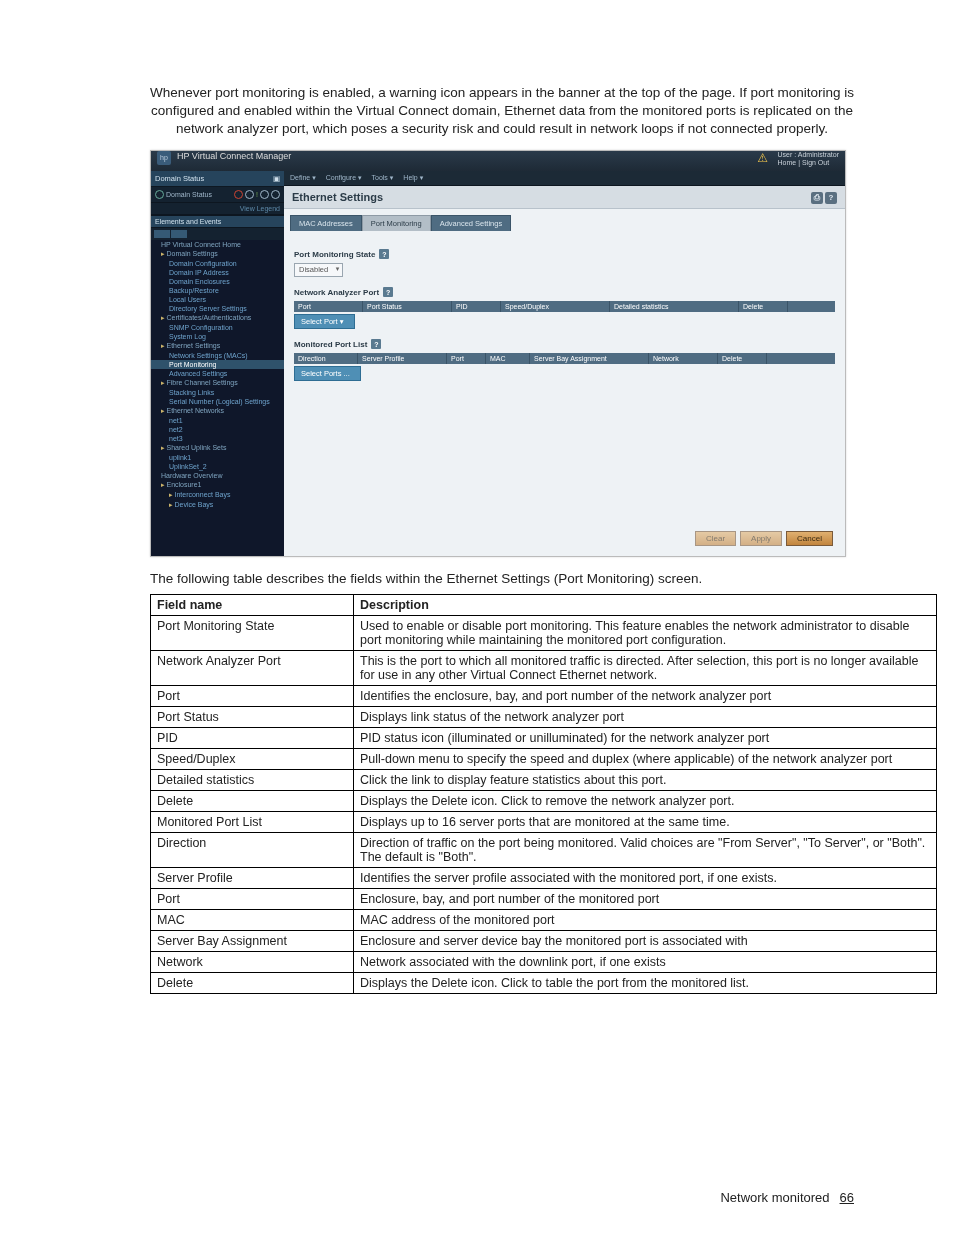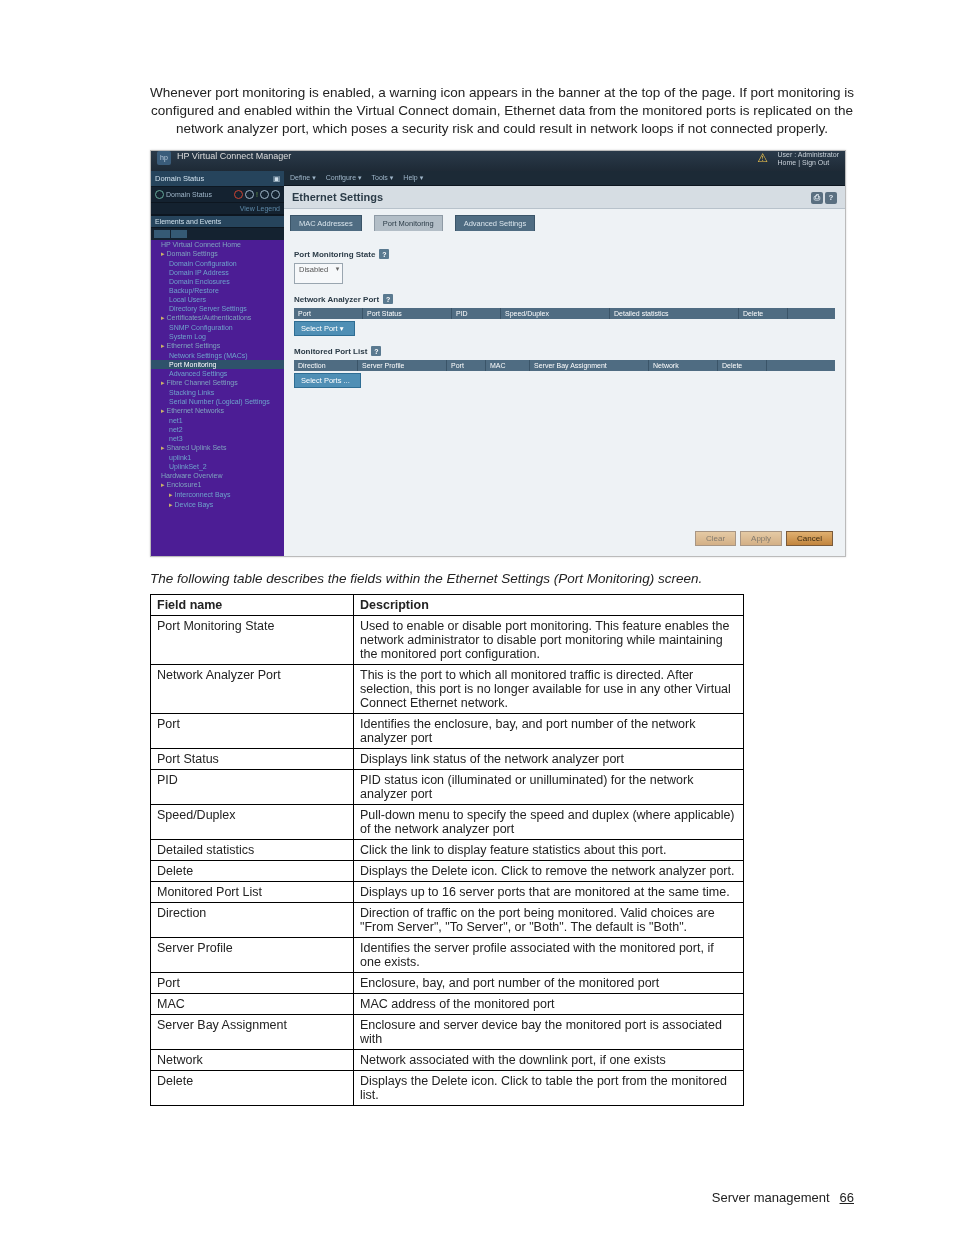--- a/index.html
+++ b/index.html
@@ -63,21 +63,21 @@
     font-size: 7px; line-height: 8px; color: #c8d0d8;
   }
   .shot-body {
     position: absolute;
     top: 20px; left: 0; right: 0; bottom: 0;
     display: flex;
   }
   
   .side {
     width: 133px;
-    background: #4c1d95;
+    background: #0f172a;
     color: #9fb6c9;
     font-size: 7px;
     display: flex;
     flex-direction: column;
     overflow: auto;
   }
   .side .ds-head {
     background: #26445c;
     color: #d0e0ec;
     padding: 3px 4px;
@@ -135,39 +135,39 @@
     border-bottom:1px solid #b8c2cb;
     display:flex; align-items:center; justify-content:space-between;
     padding:0 8px;
     font-size: 11px; font-weight: bold; color:#2b3b47;
   }
   .titlebar .corner-icons span {
     display:inline-block; width:12px;height:12px; background:#5a6f80; margin-left:2px; border-radius:2px;
     color:#dfe8ef; font-size:8px; text-align:center; line-height:12px;
   }
   .tabstrip {
-    display:flex; padding:6px 6px 0 6px; gap:12px;
+    display:flex; padding:6px 6px 0 6px; gap:0;
   }
   .tabstrip .tab {
     background:#4f6c82; color:#d9e4ec; font-size:7.5px;
     padding:3px 8px; border:1px solid #3a5468; border-bottom:none;
     cursor:pointer;
   }
   .tabstrip .tab.active {
     background:#b3bec7; color:#2b3b47; border-color:#8e9aa5;
   }
   .content {
     flex:1; padding:8px 10px;
     font-size:8px; color:#333;
     position:relative;
   }
   .lbl { font-weight:bold; color:#2b3b47; margin:10px 0 4px 0; display:flex; align-items:center; gap:4px; }
   .lbl .help { width:10px;height:10px;background:#5a7a90;color:#fff;font-size:7px;display:inline-flex;align-items:center;justify-content:center;border-radius:1px; }
   .dropdown {
-    display:inline-block; background:#f6f8fa; border:1px solid #9aa6b0; padding:1px 14px 9px 4px;
+    display:inline-block; background:#f6f8fa; border:1px solid #9aa6b0; padding:1px 14px 2px 4px;
     font-size:7.5px; color:#555; position:relative;
   }
   .dropdown::after { content:"▾"; position:absolute; right:3px; top:1px; font-size:7px; color:#666; }
 
   .thead {
     display:flex; background:#4f6c82; color:#fff; font-size:7px;
   }
   .thead div { padding:2px 4px; border-right:1px solid #3a5468; }
   .tbl { margin-bottom:2px; }
   .add-btn {
@@ -179,25 +179,24 @@
     font-size:8px; padding:2px 10px; border:1px solid #7a5a3a;
     background:linear-gradient(#e0b070,#c2853e); color:#3a2a12;
     cursor:pointer;
   }
   .btn.dim { opacity:.6; }
 
   
   .caption {
     font-size: 13.5px;
     margin: 10px 0 8px 0;
-    font-style: italic;
   }
   table.doc {
     border-collapse: collapse;
-    width: 594px;
+    width: 787px;
     font-size: 12.5px;
   }
   table.doc th, table.doc td {
     border: 1px solid #000;
     padding: 3px 6px;
     vertical-align: top;
     text-align: left;
   }
   table.doc th {
     font-weight: bold;
@@ -425,15 +424,15 @@
           <td>Network associated with the downlink port, if one exists</td>
         </tr>
         <tr>
           <td class="fn">Delete</td>
           <td>Displays the Delete icon. Click to table the port from the monitored list.</td>
         </tr>
       </tbody>
   </table>
 
   <div class="footer">
-    <span>Server management</span><span class="pg">66</span>
+    <span>Network monitored</span><span class="pg">66</span>
   </div>
 </div>
 
 </body></html>

